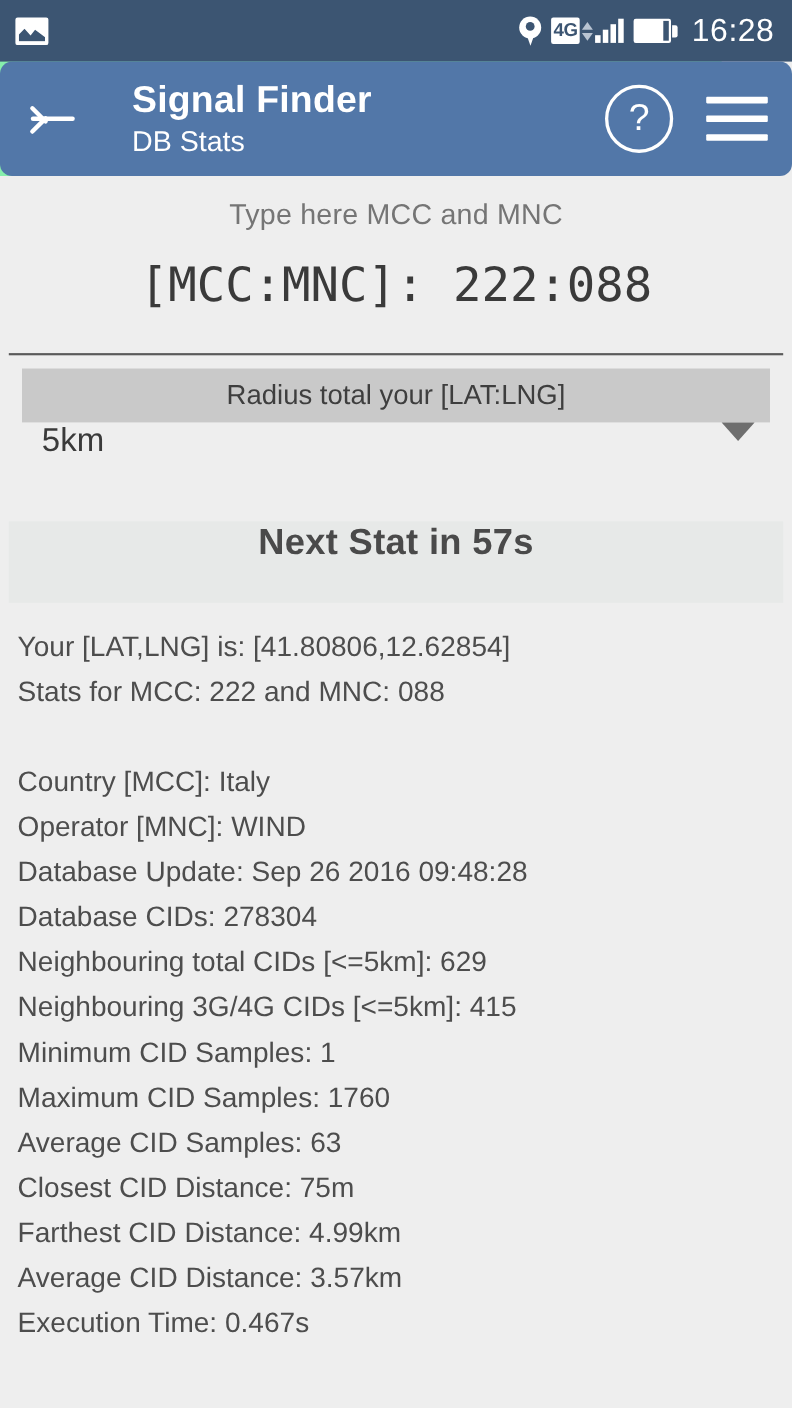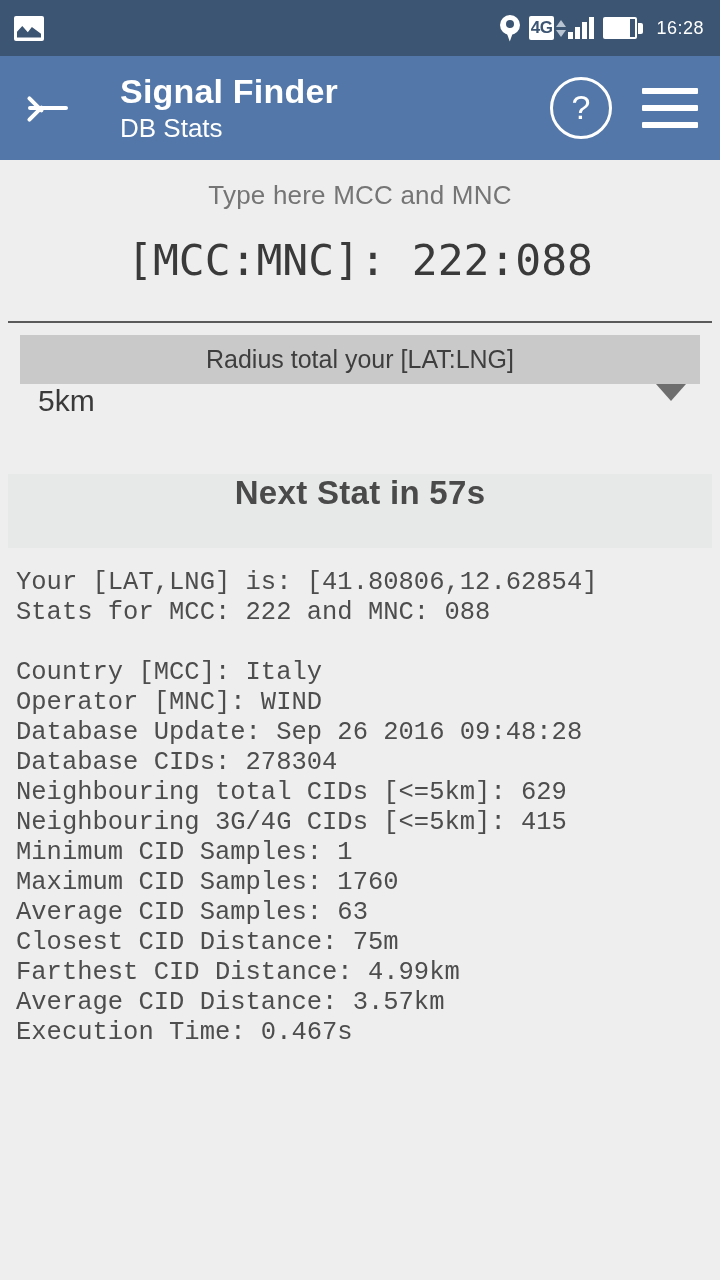--- a/index.html
+++ b/index.html
@@ -58,26 +58,26 @@
   .signal-bars i:nth-child(3){height:17px;}
   .signal-bars i:nth-child(4){height:22px;}
   .battery { display:flex; align-items:center; }
   .battery .body {
     width:34px; height:22px; background:#fff; position:relative; border-radius:2px;
   }
   .battery .body::after{
     content:""; position:absolute; right:2px; top:2px; bottom:2px; width:5px; background:#3c5572;
   }
   .battery .cap { width:5px; height:11px; background:#fff; margin-left:1px; border-radius:0 2px 2px 0; }
-  .clock { color:#ffffff; font-size:18px; letter-spacing:0.5px; margin-left:4px; }
+  .clock { color:#ffffff; font-size:29px; letter-spacing:0.5px; margin-left:4px; }
 
   
   .app-bar {
     position:absolute; top:56px; left:0; width:720px; height:104px;
-    background:#5277a8; display:flex; align-items:center;
+    background:#5277a8; display:flex; align-items:center;border-radius:11px;
   }
   .back-btn {
     width:96px; height:104px; display:flex; align-items:center; justify-content:center;
   }
   .back-arrow { width:44px; height:38px; position:relative; }
   .back-arrow .shaft {
     position:absolute; top:17px; left:2px; width:40px; height:4px; background:#fff; border-radius:2px;
   }
   .back-arrow .h1, .back-arrow .h2 {
     position:absolute; left:2px; width:21px; height:4px; background:#fff; border-radius:2px;
@@ -131,22 +131,22 @@
   }
 
   .next-stat-box {
     margin:18px 8px 0 8px; height:74px; background:#e7e9e8;
     display:flex; justify-content:center;
   }
   .next-stat-text { color:#4a4a4a; font-size:33px; font-weight:bold; letter-spacing:0.3px; }
 
   .stats-body {
     margin-top:20px; padding:0 16px;
-    font-family:Liberation Mono, monospace;
-    font-size:25.5px; line-height:30px; color:#4d4d4d; white-space:pre;
+    font-family:Liberation Sans, sans-serif;
+    font-size:25.5px; line-height:41px; color:#4d4d4d; white-space:pre;
   }
 </style>
 </head>
 <body>
 
 <div id="screen">
 
   <div class="status-bar">
     <div class="status-left">
       <div class="gallery-icon">

